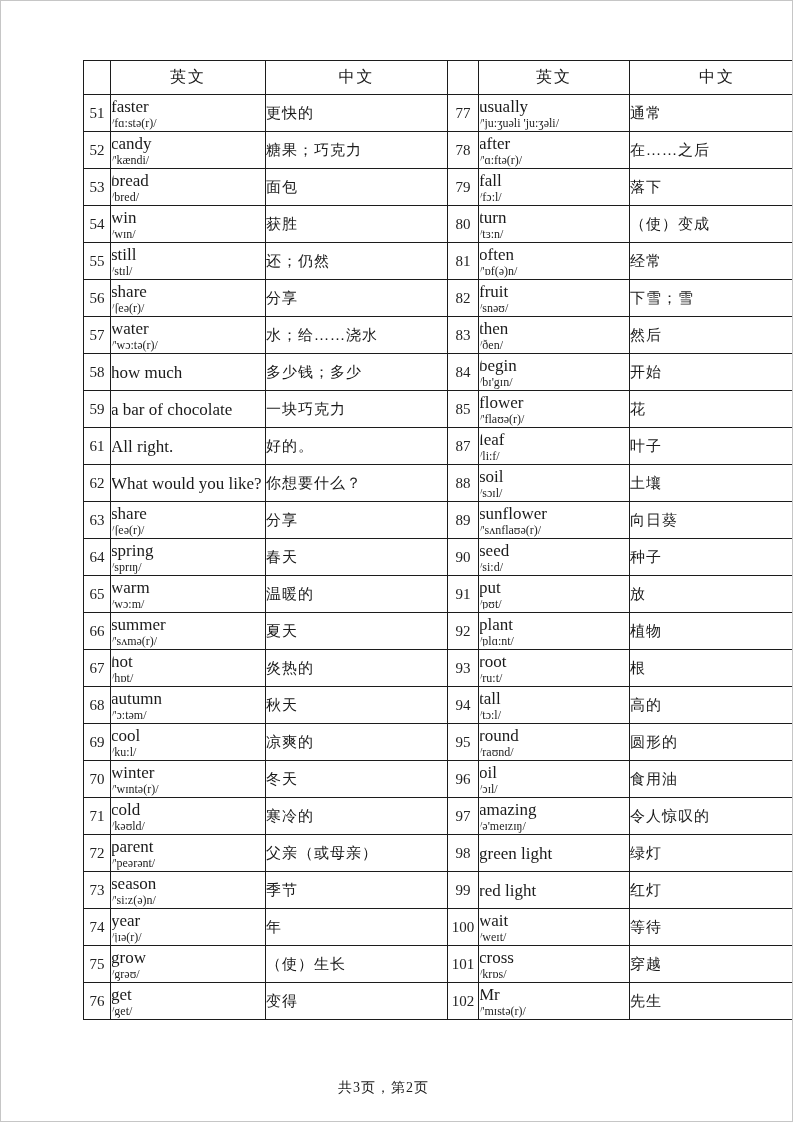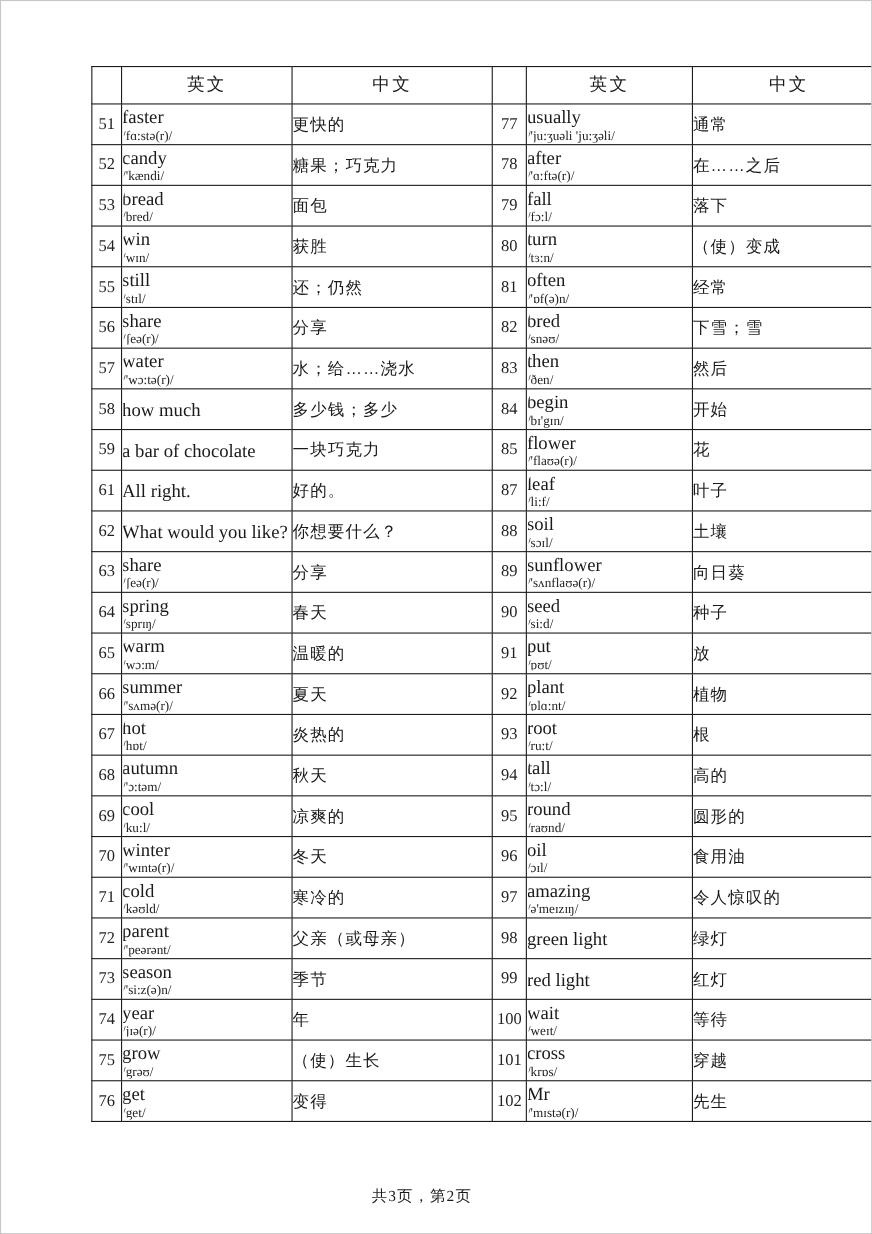--- a/index.html
+++ b/index.html
@@ -59,21 +59,21 @@
   .ipa {
     font-family: Liberation Serif, serif;
     font-size: 12px;
     line-height: 14px;
     white-space: nowrap;
     color: #232323;
   }
   td.zh-cell {
     padding: 0 8px;
     font-size: 15px;
-    font-family: Liberation Sans, sans-serif;
+    font-family: Liberation Serif, serif;
     letter-spacing: 1px;
   }
   .footer {
     position: absolute;
     left: 4px;
     right: 30px;
     top: 1078px;
     text-align: center;
     font-size: 14px;
     font-family: "Liberation Serif", "DejaVu Serif", serif;
@@ -183,21 +183,21 @@
 
   <tr>
     <td class="num">56</td>
     <td class="en-cell">
       <div class="word">share</div>
       <div class="ipa">/ʃeə(r)/</div>
     </td>
     <td class="zh-cell">分享</td>
     <td class="num">82</td>
     <td class="en-cell">
-      <div class="word">bred</div>
+      <div class="word">fruit</div>
       <div class="ipa">/snəʊ/</div>
     </td>
     <td class="zh-cell">下雪；雪</td>
   </tr>
 
   <tr>
     <td class="num">57</td>
     <td class="en-cell">
       <div class="word">water</div>
       <div class="ipa">/'wɔ:tə(r)/</div>

